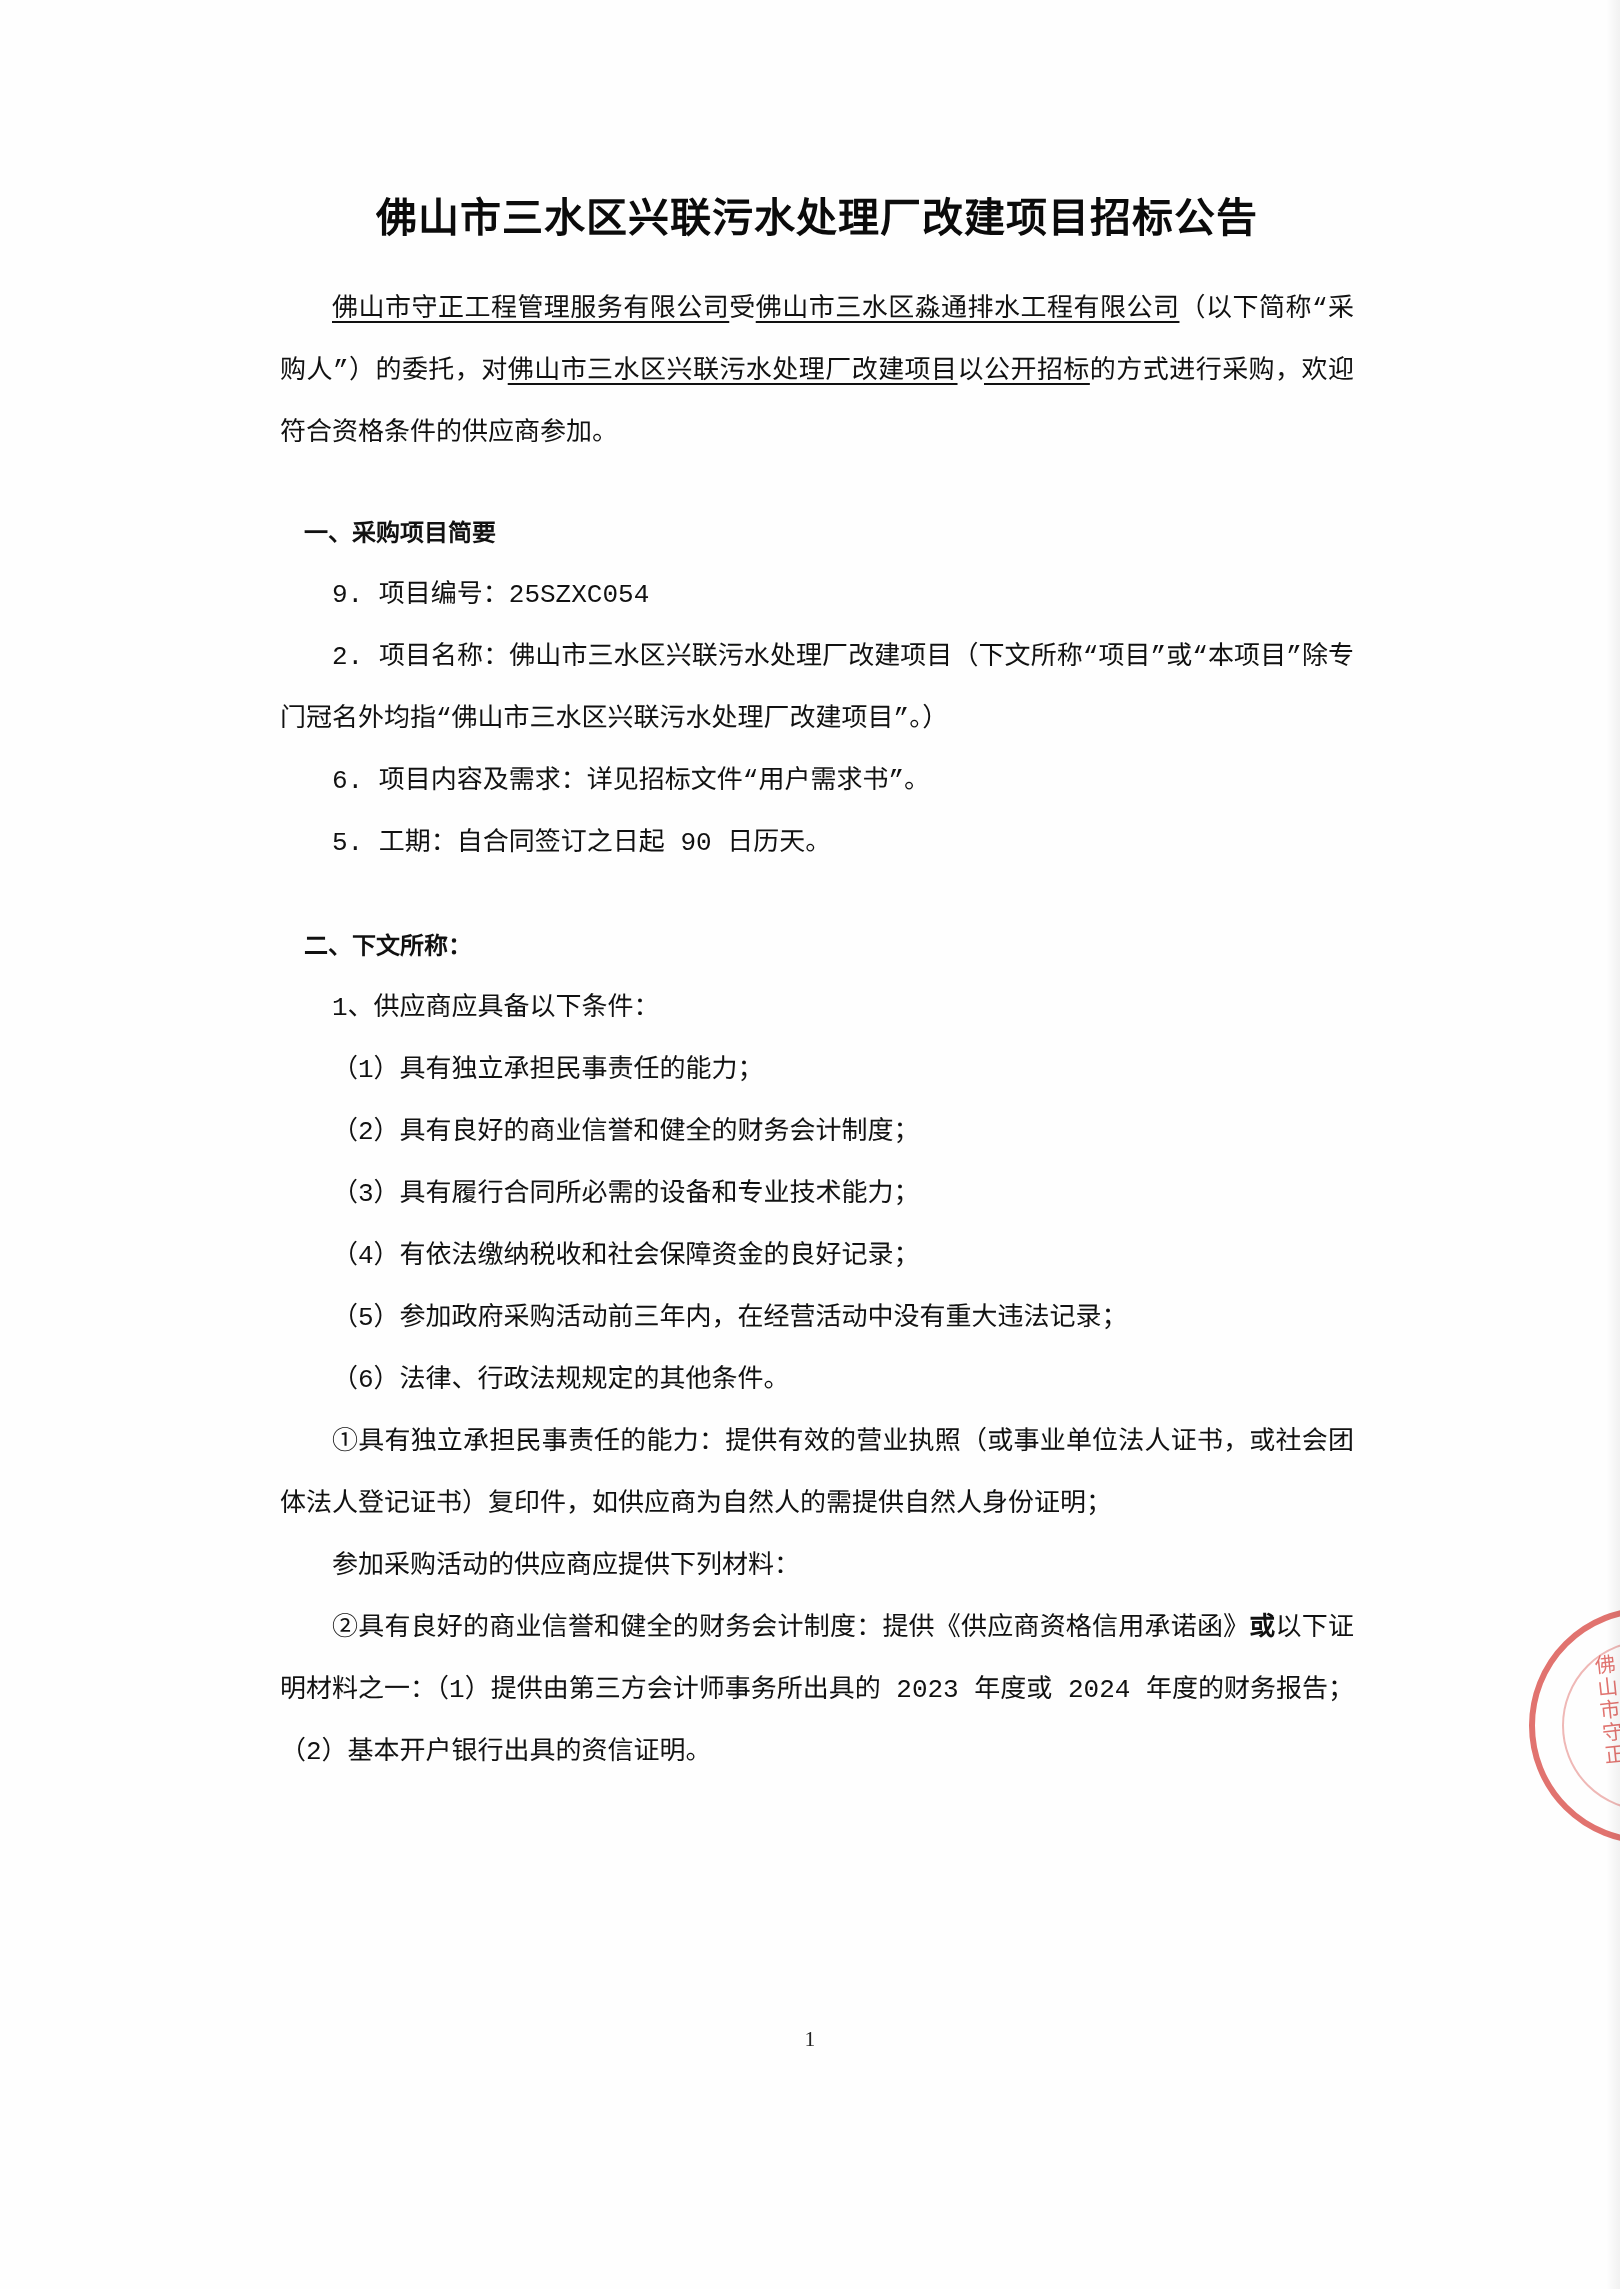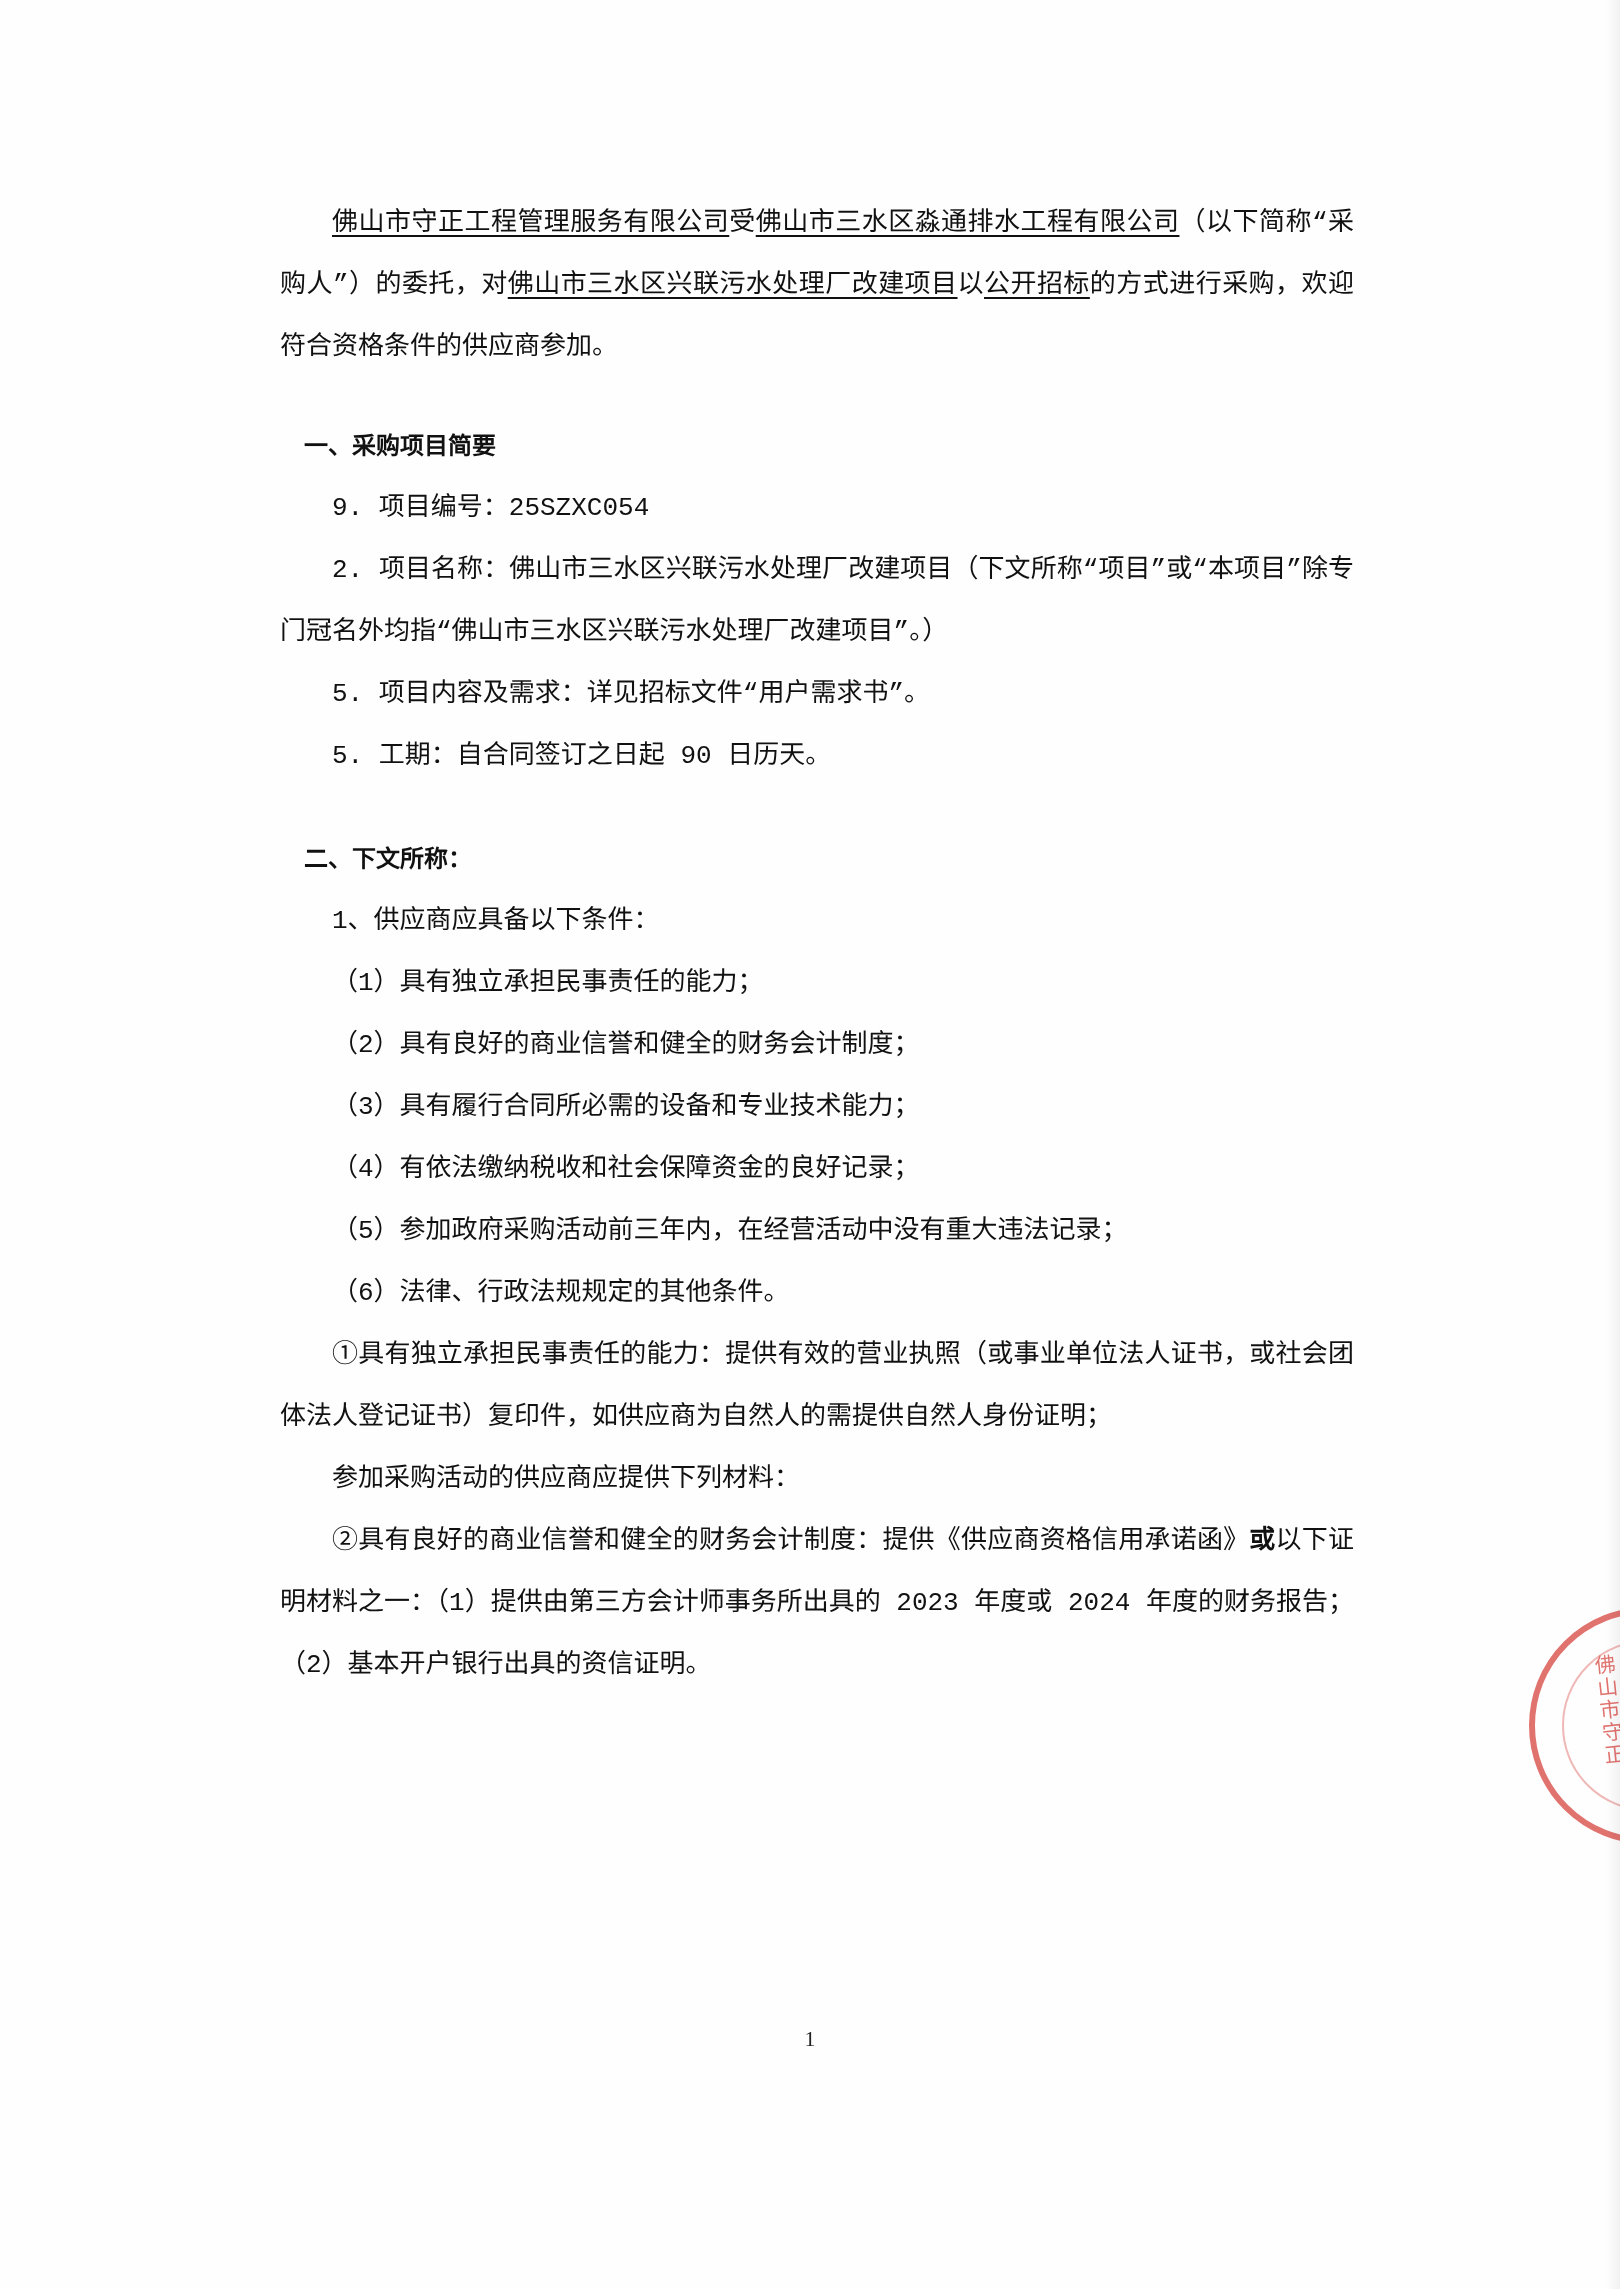--- a/index.html
+++ b/index.html
@@ -119,29 +119,30 @@
     background: linear-gradient(to right, rgba(0,0,0,0), rgba(0,0,0,0.05));
   }
 </style>
 </head>
 <body>
 
 <div class="page">
 
   <div class="content">
 
+    <h1 class="doc-title">佛山市三水区兴联污水处理厂改建项目招标公告</h1>
 
     <p class="indent lead"><span class="u">佛山市守正工程管理服务有限公司</span><span>受</span><span class="u">佛山市三水区淼通排水工程有限公司</span><span>（以下简称“采购人”）的委托，对</span><span class="u">佛山市三水区兴联污水处理厂改建项目</span><span>以</span><span class="u">公开招标</span><span>的方式进行采购，欢迎符合资格条件的供应商参加。</span></p>
 
     <div class="gap-small"></div>
 
     <p class="section-head">一、采购项目简要</p>
     <p class="indent">9. 项目编号：25SZXC054</p>
     <p class="indent">2. 项目名称：佛山市三水区兴联污水处理厂改建项目（下文所称“项目”或“本项目”除专门冠名外均指“佛山市三水区兴联污水处理厂改建项目”。）</p>
-    <p class="indent">5. 项目内容及需求：详见招标文件“用户需求书”。</p>
+    <p class="indent">6. 项目内容及需求：详见招标文件“用户需求书”。</p>
     <p class="indent">5. 工期：自合同签订之日起 90 日历天。</p>
 
     <div class="gap-med"></div>
 
     <p class="section-head">二、下文所称：</p>
     <p class="indent">1、供应商应具备以下条件：</p>
     <p class="indent">（1）具有独立承担民事责任的能力；</p>
     <p class="indent">（2）具有良好的商业信誉和健全的财务会计制度；</p>
     <p class="indent">（3）具有履行合同所必需的设备和专业技术能力；</p>
     <p class="indent">（4）有依法缴纳税收和社会保障资金的良好记录；</p>

